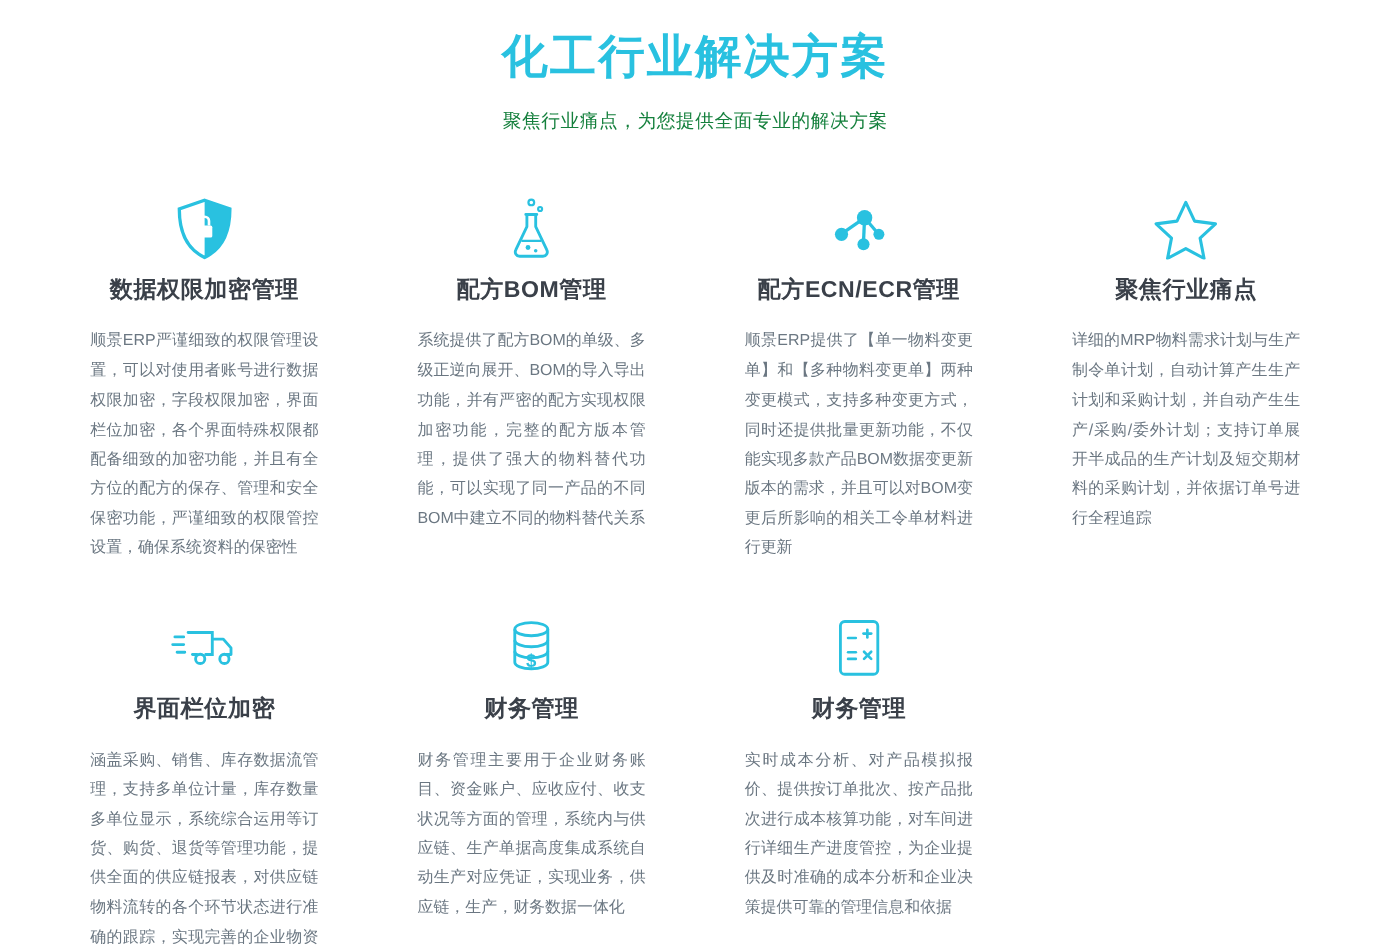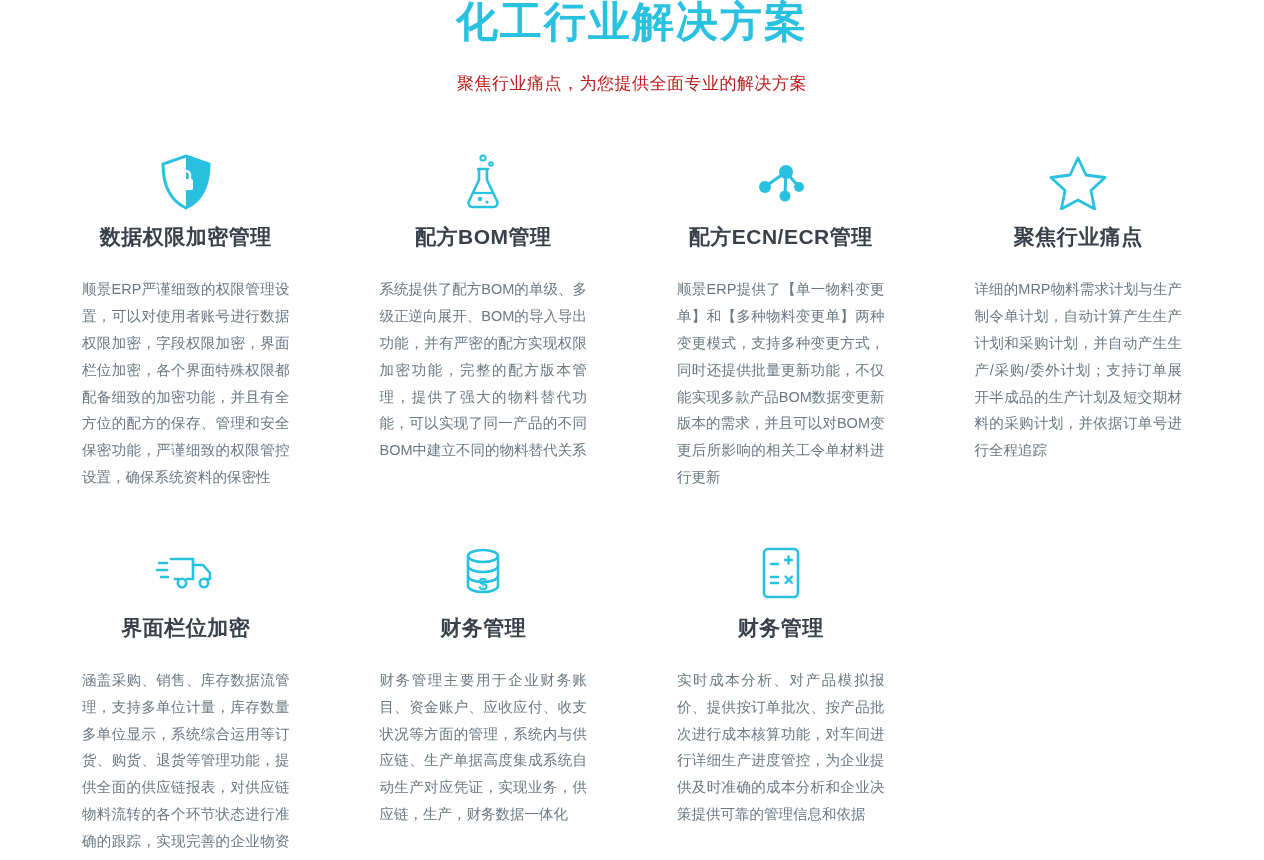--- a/index.html
+++ b/index.html
@@ -13,34 +13,34 @@
     overflow: hidden;
   }
   .page {
     position: relative;
     width: 1264px;
     height: 860px;
     background: #ffffff;
   }
   .header {
     text-align: center;
-    font-family: Liberation Mono, monospace;
+    padding-top: 26px;
   }
   .main-title {
     font-size: 42px;
     font-weight: bold;
     color: #29c1e0;
     letter-spacing: 2px;
     line-height: 1.2;
     margin: 0;
   }
   .subtitle {
     margin: 22px 0 0 0;
     font-size: 17px;
-    color: #b91c1c;
+    color: #15803d;
     letter-spacing: 0.5px;
     text-align: center;
   }
   .grid {
     margin-top: 56px;
     display: grid;
     grid-template-columns: repeat(4, 1fr);
     grid-template-rows: auto auto;
     column-gap: 0px;
     row-gap: 34px;
@@ -67,21 +67,21 @@
     margin: 0 0 20px 0;
     text-align: center;
     letter-spacing: 0.5px;
   }
   .card-desc {
     font-size: 14.5px;
     line-height: 1.85;
     color: #6b7782;
     text-align: justify;
     text-justify: inter-ideograph;
-    margin: 5px;
+    margin: 0;
     width: 100%;
   }
   svg { display: block; }
 </style>
 </head>
 <body>
 
 <div class="page">
 
   <div class="header">

